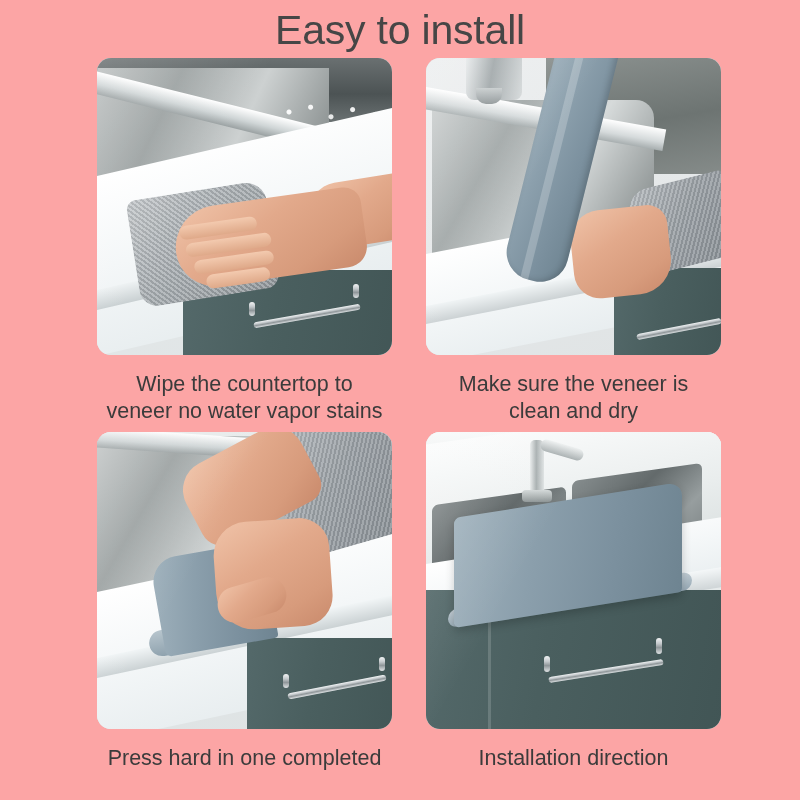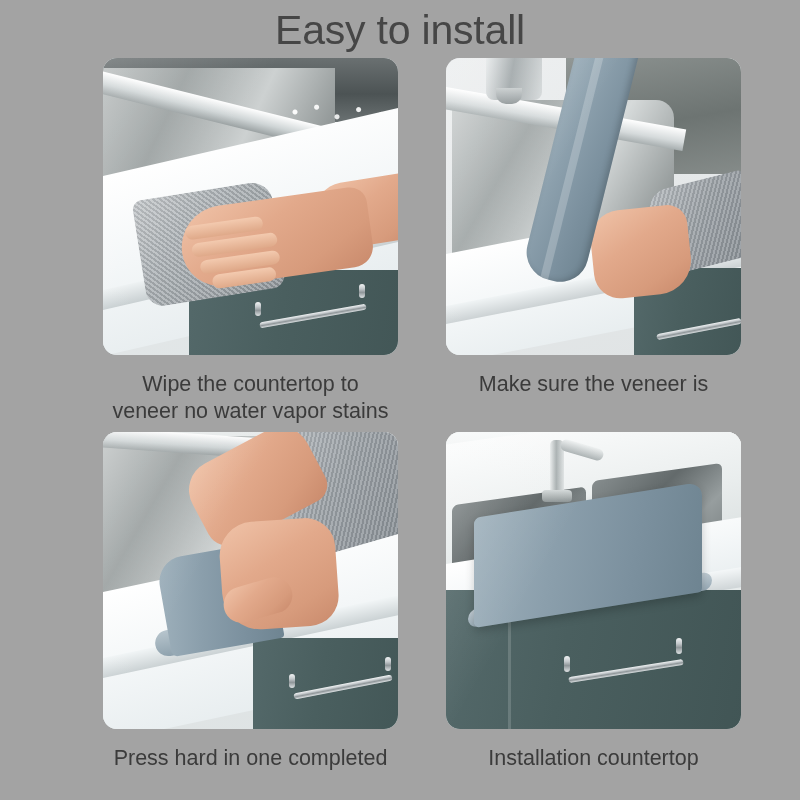--- a/index.html
+++ b/index.html
@@ -12,21 +12,21 @@
     height: 800px;
     overflow: hidden;
     font-family: "Liberation Sans", sans-serif;
     -webkit-font-smoothing: antialiased;
   }
 
   #page {
     position: relative;
     width: 800px;
     height: 800px;
-    background: #a3a3a3;
+    background: #fca5a5;
   }
 
   
   .title {
     position: absolute;
     top: 6px;
     left: 0;
     width: 800px;
     text-align: center;
     font-size: 41px;
@@ -43,22 +43,22 @@
     left: 97px;
     width: 624px;
     height: 730px;
   }
   .step {
     position: absolute;
     width: 295px;
   }
   .step.r1 { top: 0px; }
   .step.r2 { top: 374px; }
-  .step.c1 { left: 6px; }
-  .step.c2 { left: 349px; }
+  .step.c1 { left: 0px; }
+  .step.c2 { left: 329px; }
 
   .photo {
     position: relative;
     width: 295px;
     height: 297px;
     border-radius: 14px;
     overflow: hidden;
     background: #cfd6d8;
   }
 
@@ -300,20 +300,21 @@
           <div class="layer faucet-n"></div>
           <div class="layer sleeve-l sleeve"></div>
           <div class="layer hand skin"></div>
           <div class="layer strip barrier"></div>
           <div class="layer strip-hl"></div>
         </div>
         <div class="gloss"></div>
       </div>
       <div class="caption">
         <span class="ln">Make sure the veneer is</span>
+        <span class="ln">clean and dry</span>
       </div>
     </div>
 
     <div class="step r2 c1">
       <div class="photo p3">
         <div class="scene">
           <div class="layer bg"></div>
           <div class="layer sink-bowl"></div>
           <div class="layer sink-rim"></div>
           <div class="layer ctop counter-white"></div>
@@ -353,18 +354,18 @@
           <div class="layer cab-seam"></div>
           <div class="layer handle chrome-bar"></div>
           <div class="layer handle-l chrome-bar"></div>
           <div class="layer handle-r chrome-bar"></div>
           <div class="layer strip-base"></div>
           <div class="layer strip barrier"></div>
         </div>
         <div class="gloss"></div>
       </div>
       <div class="caption">
-        <span class="ln">Installation countertop</span>
+        <span class="ln">Installation direction</span>
       </div>
     </div>
 
   </div>
 </div>
 
 </body></html>

